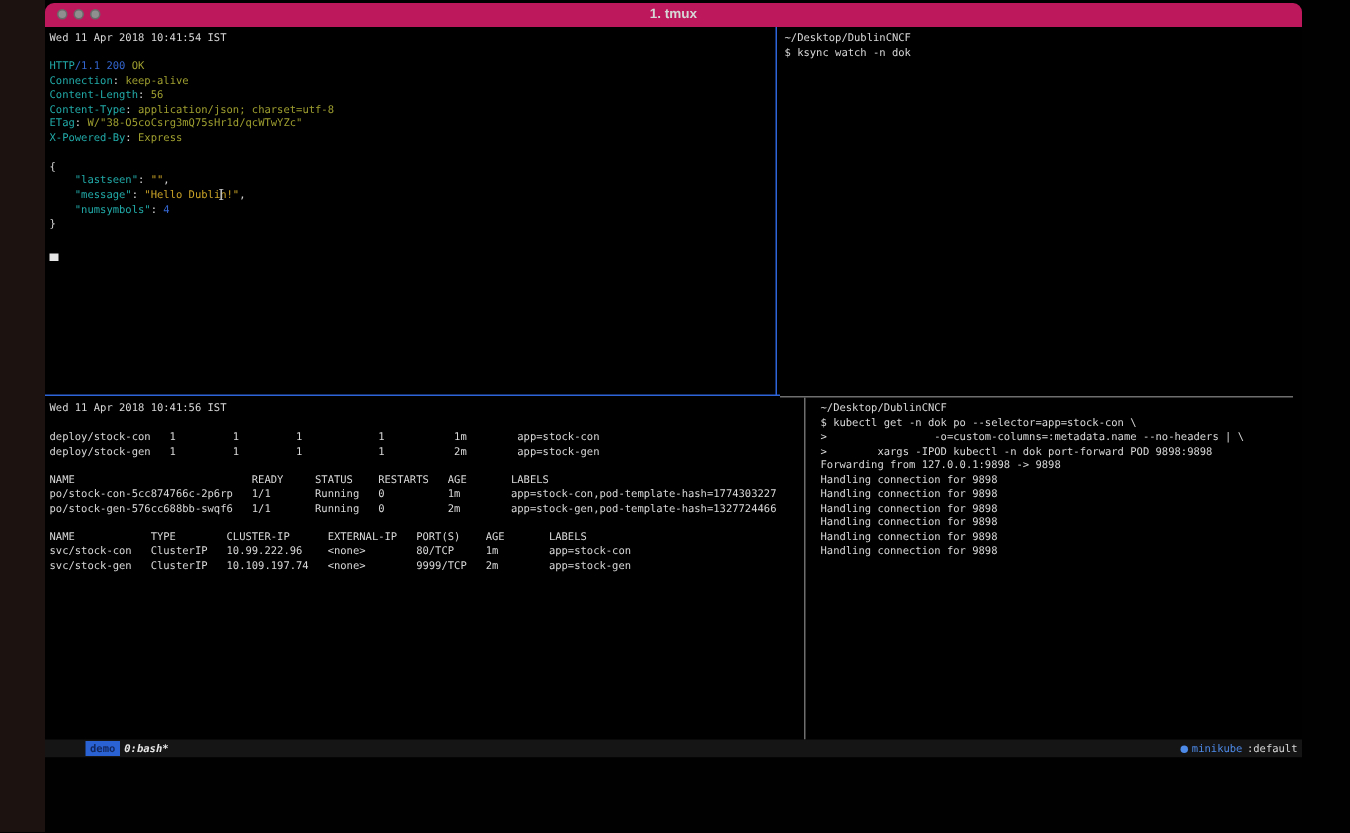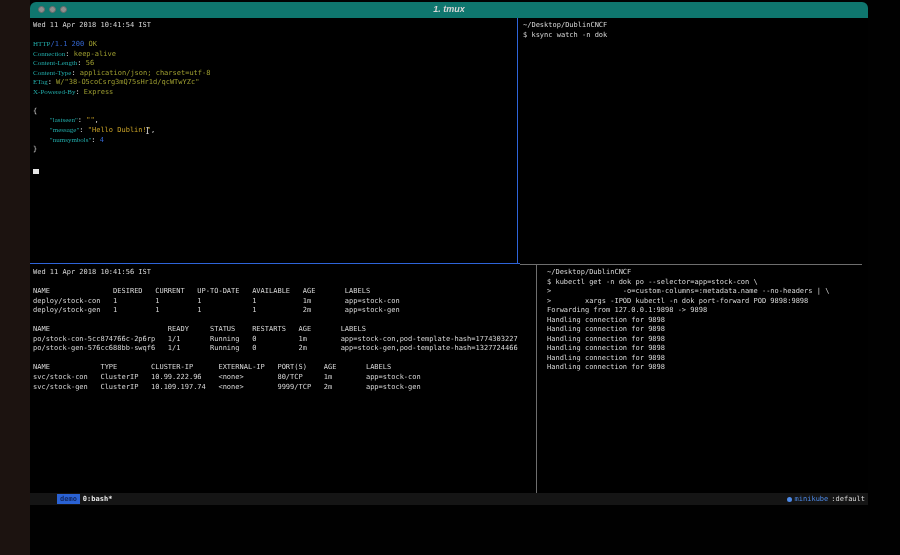--- a/index.html
+++ b/index.html
@@ -2,31 +2,31 @@
 <html><head>
 <meta charset="utf-8">
 <style>
   html,body{margin:0;padding:0;background:#000;}
   .screen{position:relative;width:900px;height:555px;background:#010101;overflow:hidden;
           font-family:"DejaVu Sans Mono",monospace;}
   .desktop-strip{position:absolute;left:0;top:0;width:30px;height:555px;background:#1c1310;}
 
   .window{position:absolute;left:30px;top:2px;width:838px;height:503px;background:#000;
           border-radius:6px 6px 0 0;overflow:hidden;}
-  .titlebar{position:absolute;left:0;top:0;right:0;height:16px;background:#0f766e;
-            border-bottom:1px solid #000;font-style:italic;}
+  .titlebar{position:absolute;left:0;top:0;right:0;height:16px;background:#be185d;
+            border-bottom:1px solid #000;}
   .lights{position:absolute;left:8px;top:4px;display:flex;gap:4px;}
   .light{width:7px;height:7px;border-radius:50%;background:#8f8f8f;border:1px solid #6a6a6a;box-sizing:border-box;}
   .wtitle{position:absolute;left:0;right:0;top:2px;text-align:center;color:#d6d6d6;
           font-family:"Liberation Sans",sans-serif;font-size:9px;font-weight:600;}
 
   .terminal{position:absolute;left:0;top:16px;right:0;bottom:12px;background:#000;}
   .pane{position:absolute;font-size:7px;color:#d8d8d8;}
   .ln{white-space:pre;line-height:9.55px;min-height:9.55px;}
-  .cy{color:#21aaa8;font-family:Liberation Serif, serif;}
+  .cy{color:#21aaa8;}
   .bl{color:#3365cf;}
   .ol{color:#9f9f30;text-align:center;}
   .yl{color:#c9a227;}
 
   .pane-tl{left:3px;top:3px;width:480px;}
   .pane-tr{left:493px;top:3px;width:340px;}
   .pane-bl{left:3px;top:250px;width:500px;}
   .pane-br{left:517px;top:250px;width:318px;}
 
   .div-v-active{position:absolute;left:487px;top:0;width:1px;height:246px;background:#2e64d9;}
@@ -36,21 +36,21 @@
 
   .cursor-block{position:absolute;left:3px;top:151px;width:6px;height:5px;background:#e6e6e6;}
   .ibeam{position:absolute;left:114px;top:107px;width:7px;height:11px;color:#c2c2c2;
          font-family:"DejaVu Serif",serif;font-size:10px;line-height:11px;text-align:center;}
 
   .statusbar{position:absolute;left:0;right:0;bottom:0;height:12px;background:#151515;
              display:flex;justify-content:space-between;align-items:center;
              font-size:7px;padding:0 3px;}
   .sb-left,.sb-right{display:flex;align-items:center;gap:3px;padding-left:24px;}
   .session-chip{background:#2a62d4;color:#12275e;font-weight:bold;padding:0 3px;line-height:10px;}
-  .win-label{color:#e8e8e8;font-weight:bold;}
+  .win-label{color:#e8e8e8;font-weight:bold;font-style:italic;}
   .k8s-dot{width:5px;height:5px;border-radius:50%;background:#4d8ae8;display:inline-block;}
   .ctx-name{color:#4d8ae8;}
   .ctx-ns{color:#d8d8d8;}
 </style>
 </head>
 <body>
 
 <div class="screen">
   <div class="desktop-strip"></div>
 
@@ -84,21 +84,20 @@
       </div>
 
       <div class="pane pane-tr">
         <div class="ln">~/Desktop/DublinCNCF</div>
         <div class="ln">$ ksync watch -n dok</div>
       </div>
 
       <div class="pane pane-bl">
         <div class="ln">Wed 11 Apr 2018 10:41:56 IST</div>
         <div class="ln"></div>
-        <div class="ln">NAME               DESIRED   CURRENT   UP-TO-DATE   AVAILABLE   AGE       LABELS</div>
         <div class="ln">deploy/stock-con   1         1         1            1           1m        app=stock-con</div>
         <div class="ln">deploy/stock-gen   1         1         1            1           2m        app=stock-gen</div>
         <div class="ln"></div>
         <div class="ln">NAME                            READY     STATUS    RESTARTS   AGE       LABELS</div>
         <div class="ln">po/stock-con-5cc874766c-2p6rp   1/1       Running   0          1m        app=stock-con,pod-template-hash=1774303227</div>
         <div class="ln">po/stock-gen-576cc688bb-swqf6   1/1       Running   0          2m        app=stock-gen,pod-template-hash=1327724466</div>
         <div class="ln"></div>
         <div class="ln">NAME            TYPE        CLUSTER-IP      EXTERNAL-IP   PORT(S)    AGE       LABELS</div>
         <div class="ln">svc/stock-con   ClusterIP   10.99.222.96    &lt;none&gt;        80/TCP     1m        app=stock-con</div>
         <div class="ln">svc/stock-gen   ClusterIP   10.109.197.74   &lt;none&gt;        9999/TCP   2m        app=stock-gen</div>

